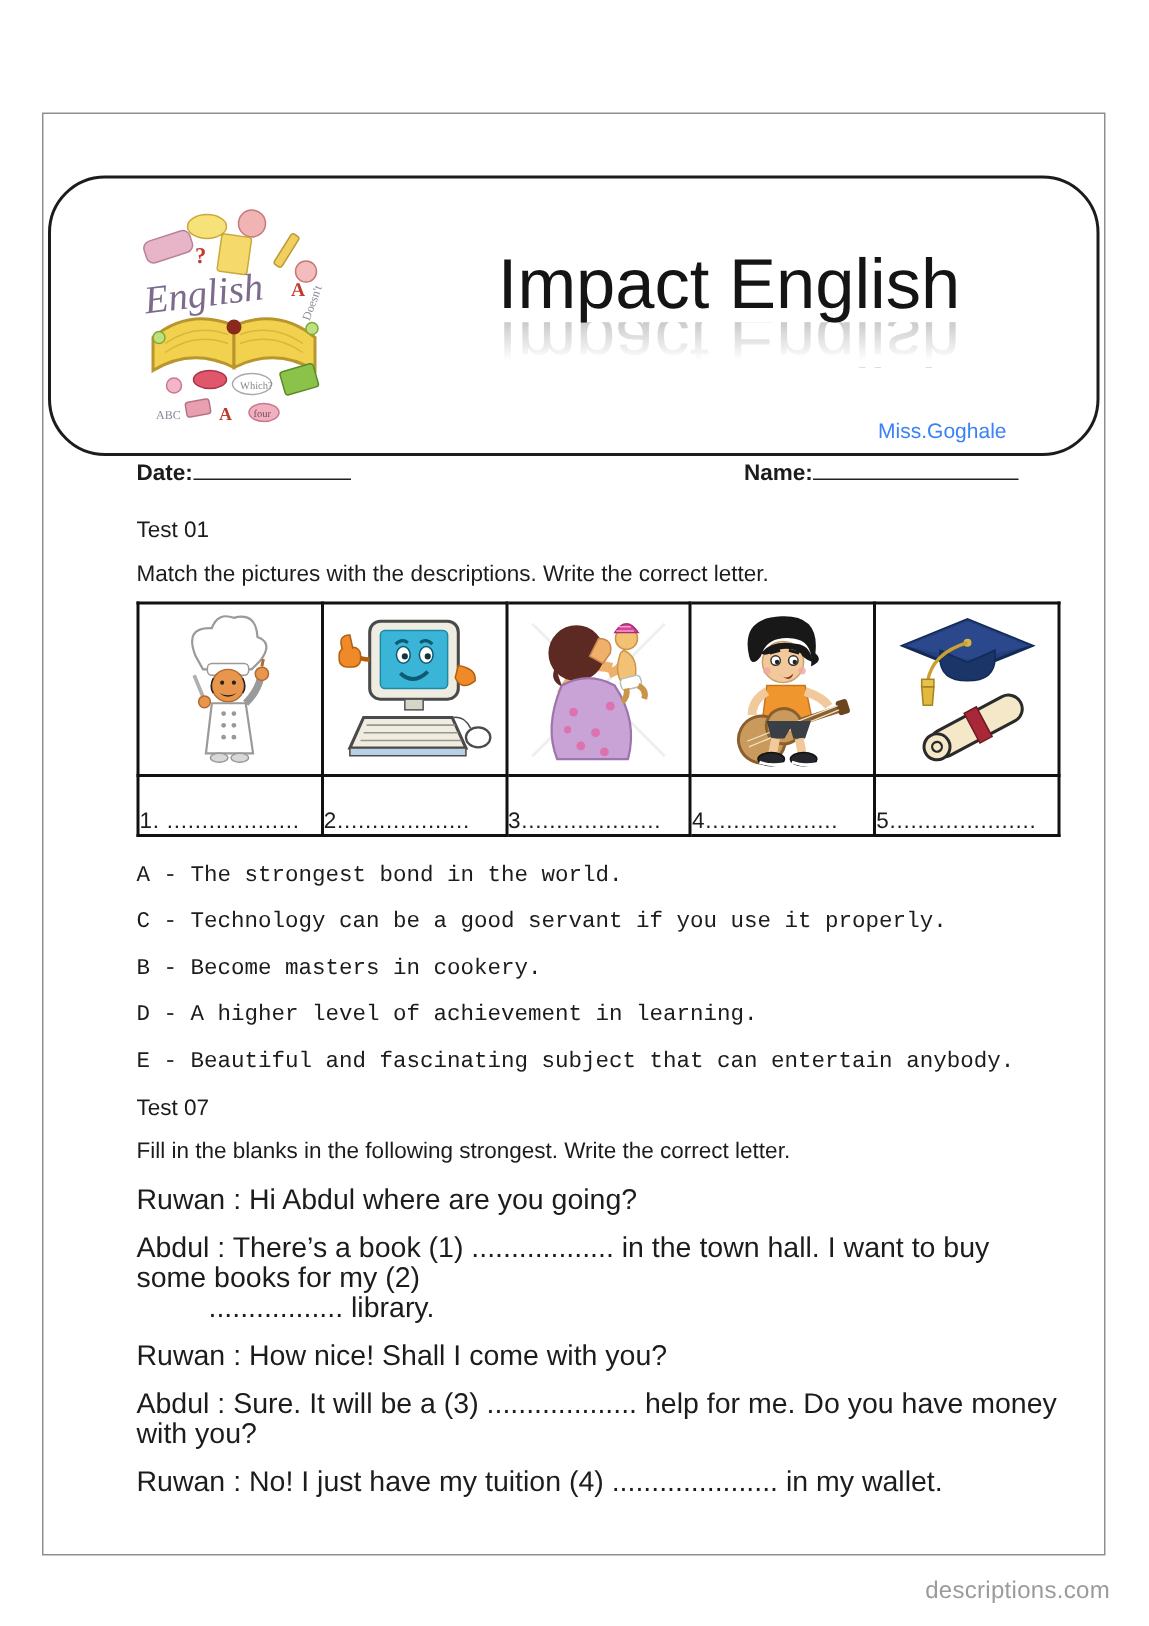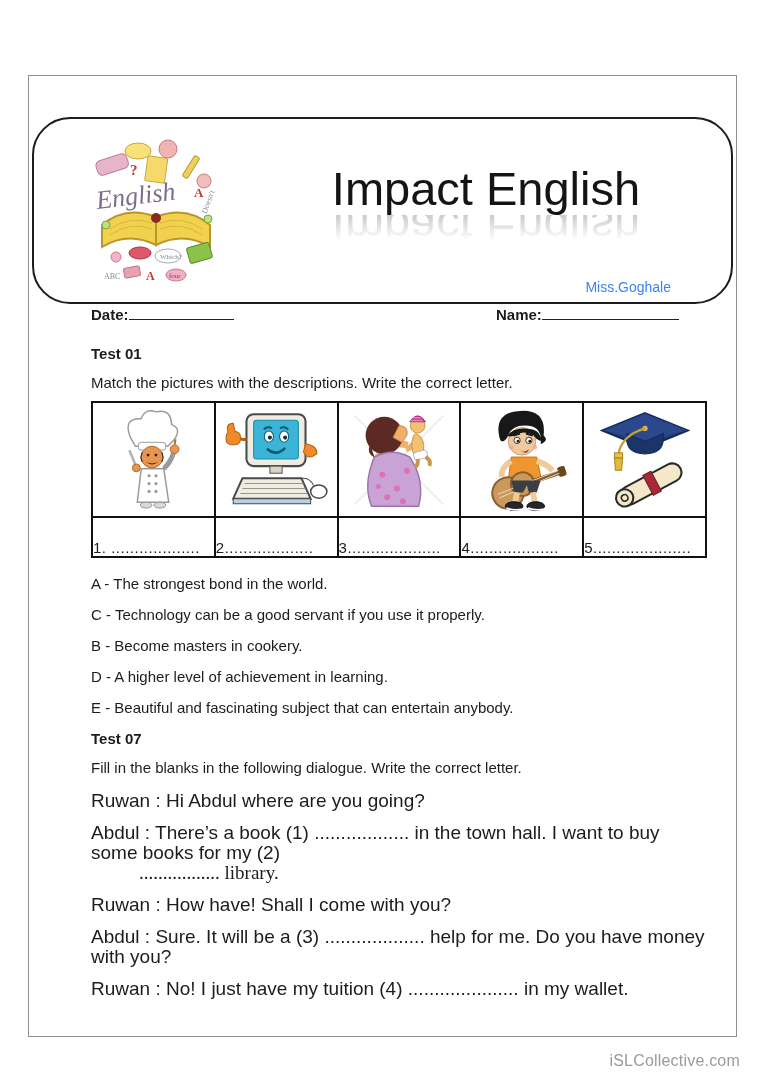--- a/index.html
+++ b/index.html
@@ -35,33 +35,33 @@
 
   
   .content { position:absolute; left:62px; top:230px; width:620px; }
   .fields { position:relative; height:22px; font-size:15px; font-weight:bold; }
   .date-field { position:absolute; left:0; top:0; }
   .name-field { position:absolute; left:405px; top:0; }
   .blank-line { display:inline-block; border-bottom:1.5px solid #222; height:14px; vertical-align:baseline; }
   .date-line { width:105px; }
   .name-line { width:137px; }
 
-  .h-test { font-size:15px; font-weight:bold; margin:16px 0 0 0; line-height:19px; }
+  .h-test { font-size:15px; font-weight:normal; margin:16px 0 0 0; line-height:19px; }
   .instruction { font-size:15px; font-weight:normal; margin:10px 0 0 0; line-height:19px; }
 
   
   table.match { border-collapse:collapse; margin-top:9px; width:616px; }
   table.match td { border:2px solid #111; padding:0; }
   td.pic { width:123px; height:115px; text-align:center; vertical-align:middle; background:#fff; }
   td.pic svg { display:block; margin:2px auto; }
   td.num { height:40px; font-size:15px; vertical-align:bottom; padding:0 2px 5px 5px; letter-spacing:.5px; }
 
   
   .options { margin-top:16px; }
-  .options p { margin:0 0 12px 0; font-size:15px; line-height:19px; }
+  .options p { margin:0 0 12px 0; font-size:15px; line-height:19px;font-family:Liberation Mono, monospace; }
   .dialogue { margin-top:14px; }
   .dialogue p { margin:0 0 12px 0; font-size:19px; line-height:20px; }
   .dialogue .cont { padding-left:48px; }
 
   .watermark {
     position:absolute; right:26px; bottom:14px;
     font-size:16px; color:#9b9b9b; letter-spacing:.2px;
   }
 </style>
 </head>
@@ -267,28 +267,28 @@
 
     <div class="options">
       <p>A - The strongest bond in the world.</p>
       <p>C - Technology can be a good servant if you use it properly.</p>
       <p>B - Become masters in cookery.</p>
       <p>D - A higher level of achievement in learning.</p>
       <p>E - Beautiful and fascinating subject that can entertain anybody.</p>
     </div>
 
     <div class="h-test" style="margin-top:0;">Test 07</div>
-    <div class="instruction">Fill in the blanks in the following dialogue. Write the correct letter.</div>
+    <div class="instruction">Fill in the blanks in the following strongest. Write the correct letter.</div>
 
     <div class="dialogue">
       <p><span>Ruwan : Hi Abdul where are you going?</span></p>
       <p><span>Abdul : There’s a book (1) .................. in the town hall. I want to buy some books for my (2)</span>
-        <span class="cont" style="display:block;font-family:Liberation Serif, serif;">................. library.</span>
+        <span class="cont" style="display:block;">................. library.</span>
       </p>
-      <p><span>Ruwan : How have! Shall I come with you?</span></p>
+      <p><span>Ruwan : How nice! Shall I come with you?</span></p>
       <p><span>Abdul : Sure. It will be a (3) ................... help for me. Do you have money with you?</span></p>
       <p><span>Ruwan : No! I just have my tuition (4) ..................... in my wallet.</span></p>
     </div>
 
   </div>
 </div>
 
-<div class="watermark">iSLCollective.com</div>
+<div class="watermark">descriptions.com</div>
 
 </body></html>

